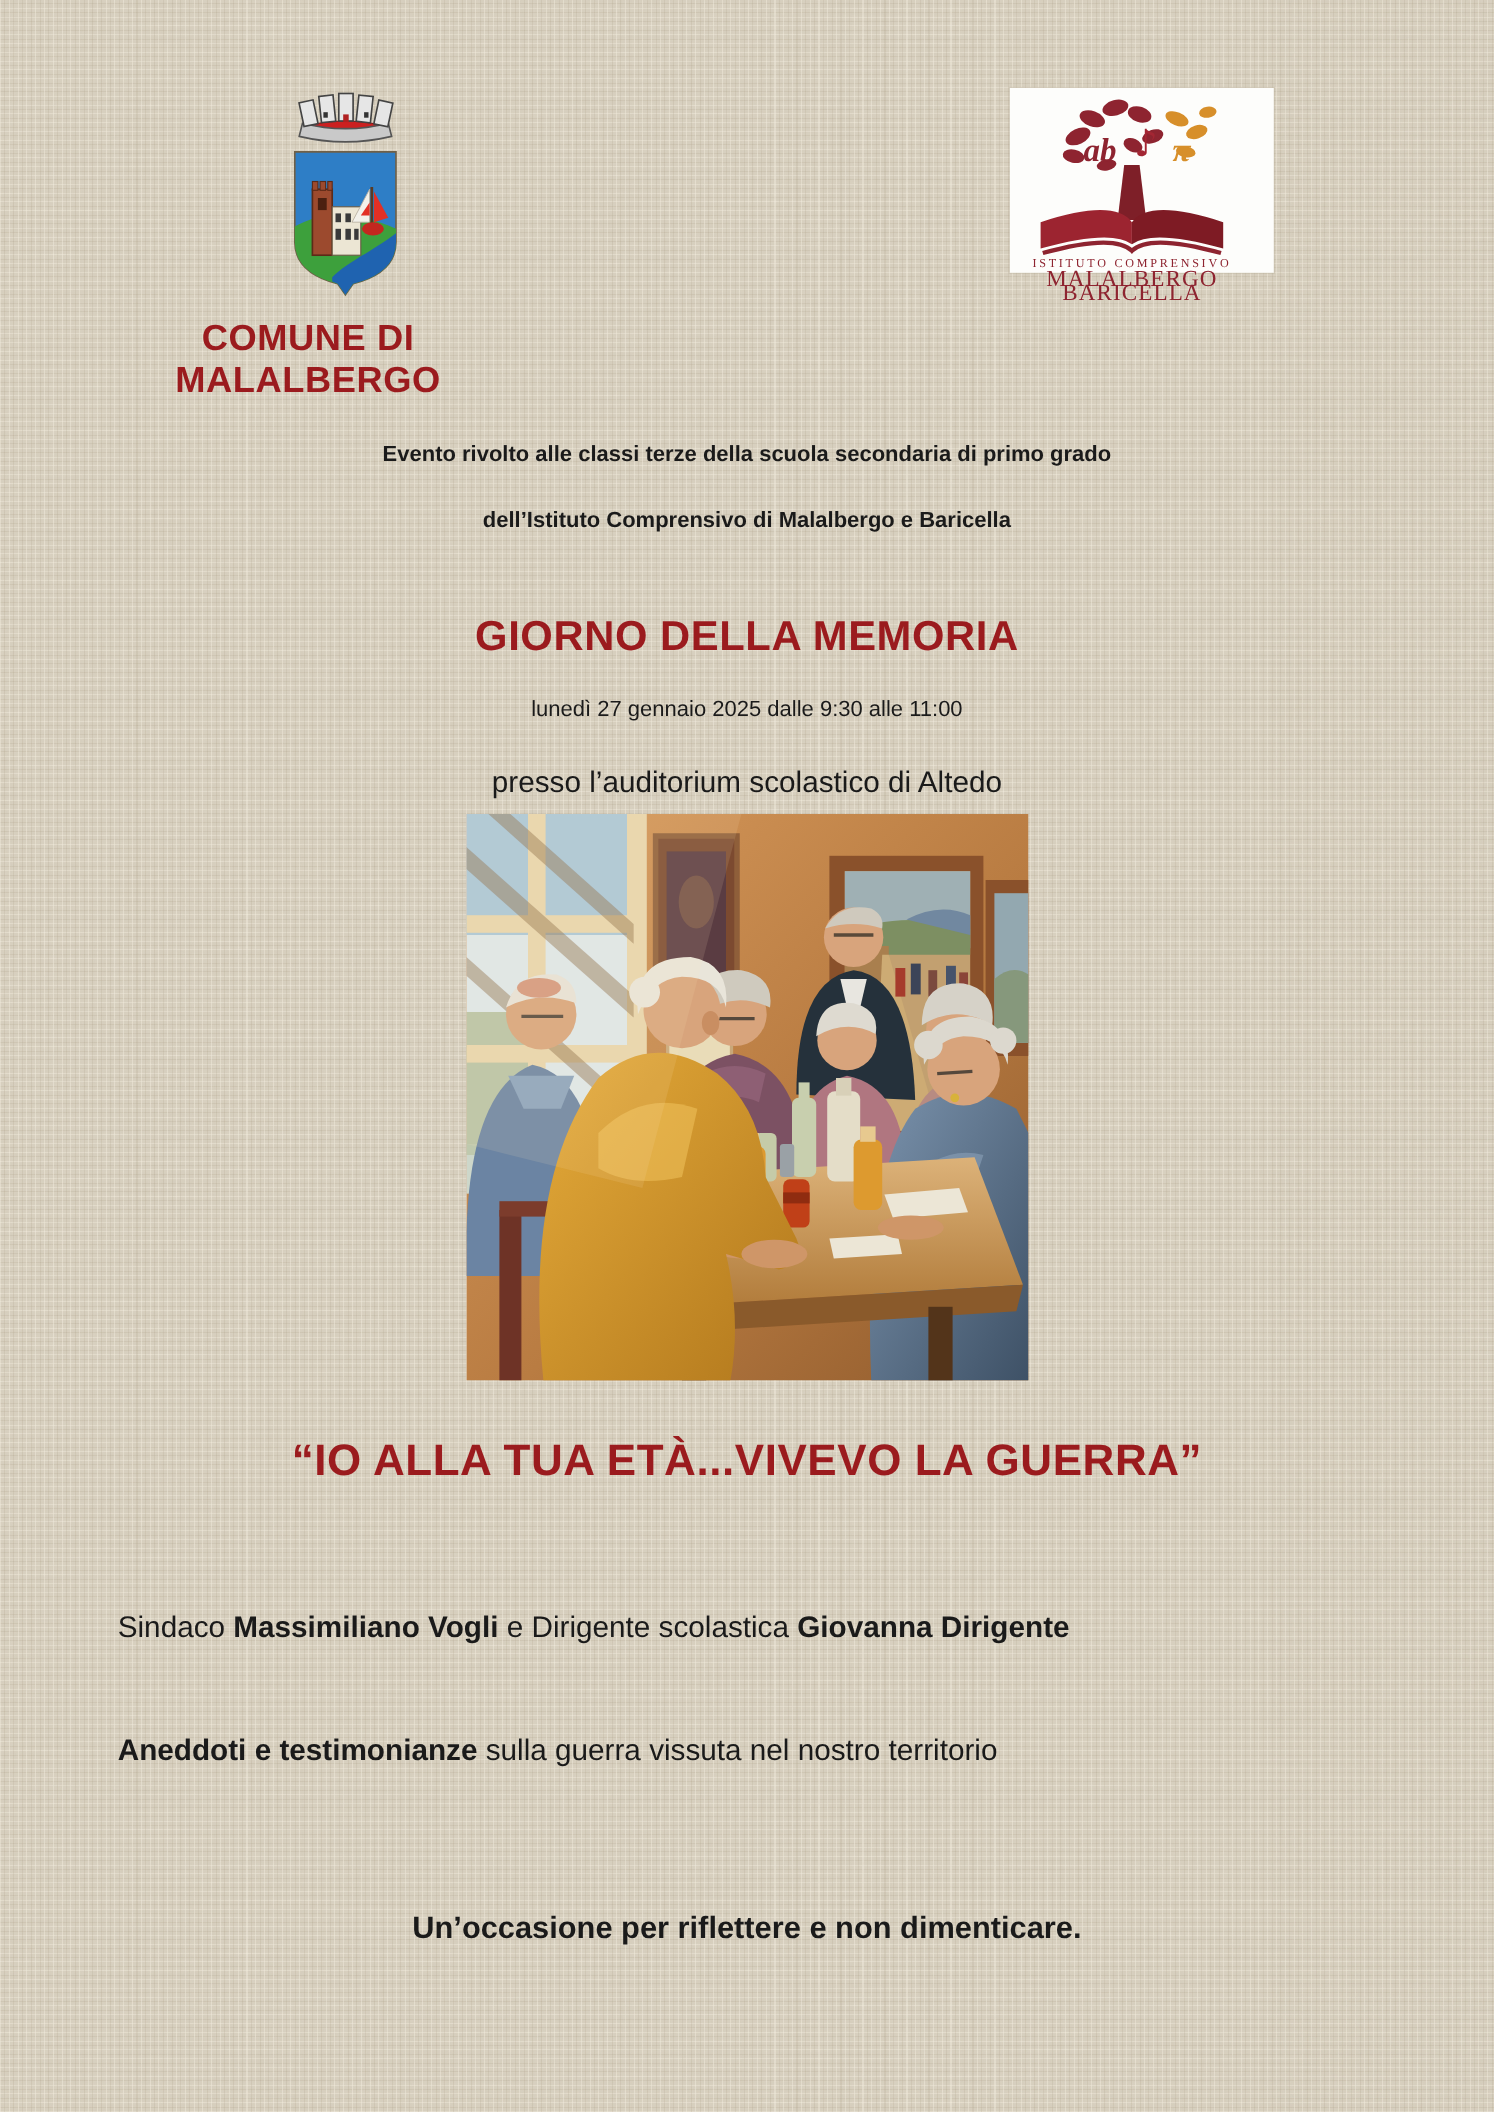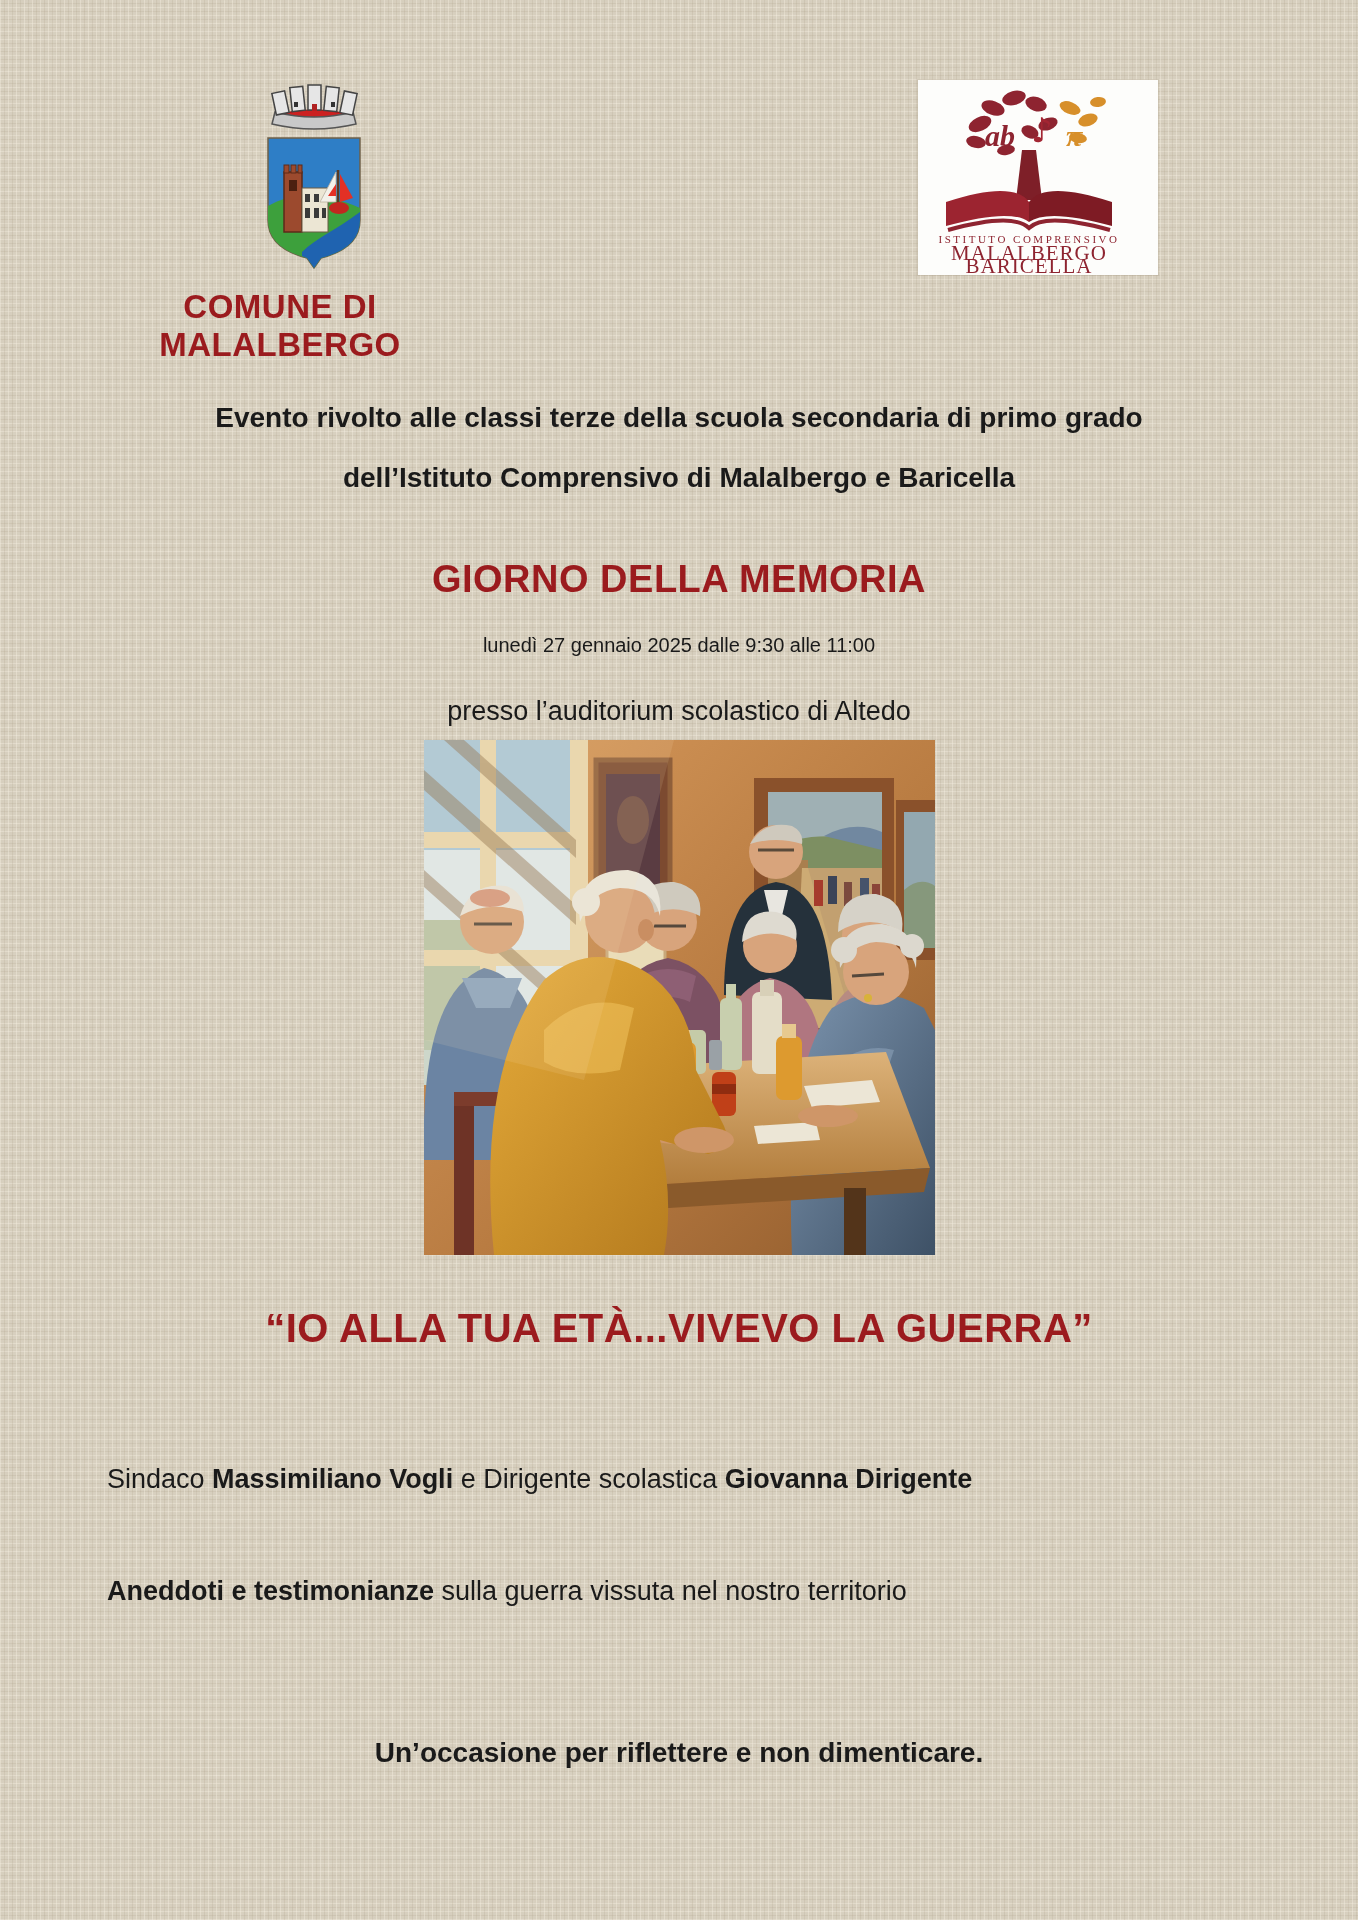--- a/index.html
+++ b/index.html
@@ -10,31 +10,31 @@
       repeating-linear-gradient(90deg, rgba(246,240,226,.45) 0 1px, rgba(0,0,0,0) 1px 4px, rgba(146,130,102,.14) 4px 5px, rgba(0,0,0,0) 5px 8px),
       repeating-linear-gradient(0deg, rgba(246,240,226,.40) 0 1px, rgba(0,0,0,0) 1px 4px, rgba(146,130,102,.14) 4px 5px, rgba(0,0,0,0) 5px 8px);
     font-family:"Liberation Sans","DejaVu Sans",sans-serif;
     color:#1a1a1a;
   }
   .texture{position:absolute;left:0;top:0;width:1358px;height:1920px;pointer-events:none;}
   .abs{position:absolute;}
   .centered{left:0;width:1358px;text-align:center;}
   .red{color:#9b1b1e;}
   .crest-caption{font-size:33px;font-weight:bold;letter-spacing:.5px;}
-  .intro-line{font-size:28px;font-weight:bold;}
+  .intro-line{font-size:20px;font-weight:bold;}
   .event-title{font-size:38px;font-weight:bold;letter-spacing:.5px;}
   .event-date{font-size:20px;font-weight:normal;}
   .event-venue{font-size:27px;}
   .quote-title{font-size:40px;font-weight:bold;letter-spacing:.5px;}
   .program{left:107px;top:1392px;width:1165px;font-size:27px;white-space:pre-wrap;}
   .program-heading{line-height:50px;margin-bottom:10px;}
   .program-line{line-height:50px;}
   .rb{font-weight:bold;}
   .closing{top:1737px;font-size:28px;font-weight:bold;}
-  .logo-box{left:918px;top:80px;width:240px;height:195px;background:#fdfdfb;box-shadow:0 0 0 1px rgba(180,170,150,.35);}
+  .logo-box{left:918px;top:80px;width:240px;height:168px;background:#fdfdfb;box-shadow:0 0 0 1px rgba(180,170,150,.35);}
 </style>
 </head>
 <body>
 
 <svg class="texture" aria-hidden="true">
   <filter id="weaveH">
       <feTurbulence type="fractalNoise" baseFrequency="0.010 0.28" numOctaves="3" seed="11"></feTurbulence>
     <feColorMatrix type="matrix" values="0 0 0 0 0.55  0 0 0 0 0.50  0 0 0 0 0.40  0.6 0 0 0 0"></feColorMatrix>
     </filter>
   <filter id="weaveV">

